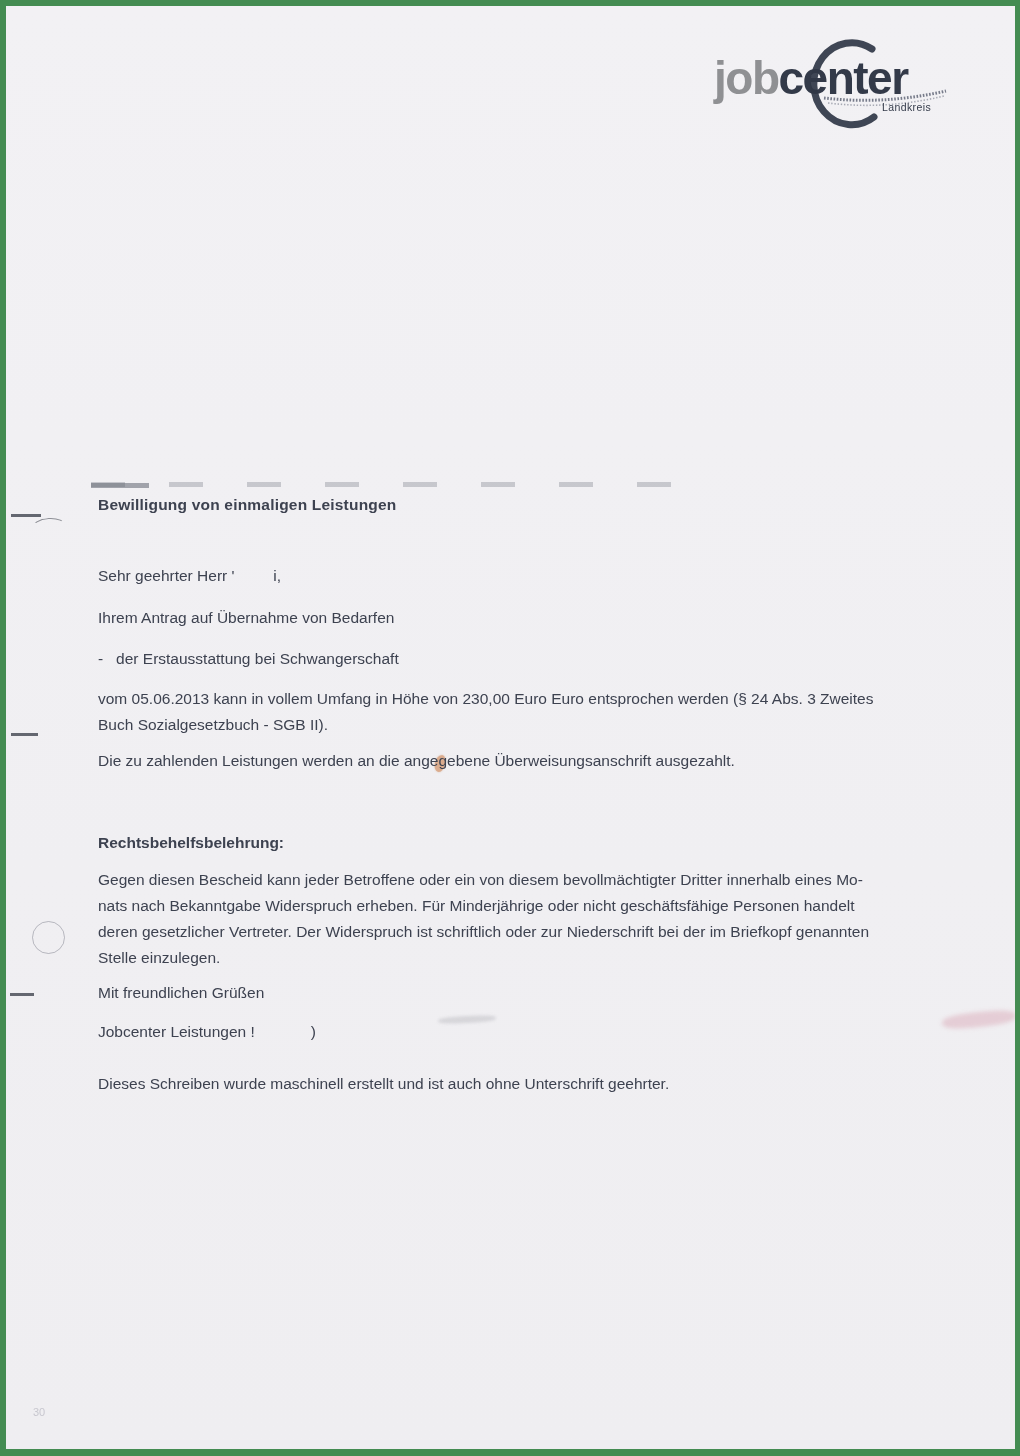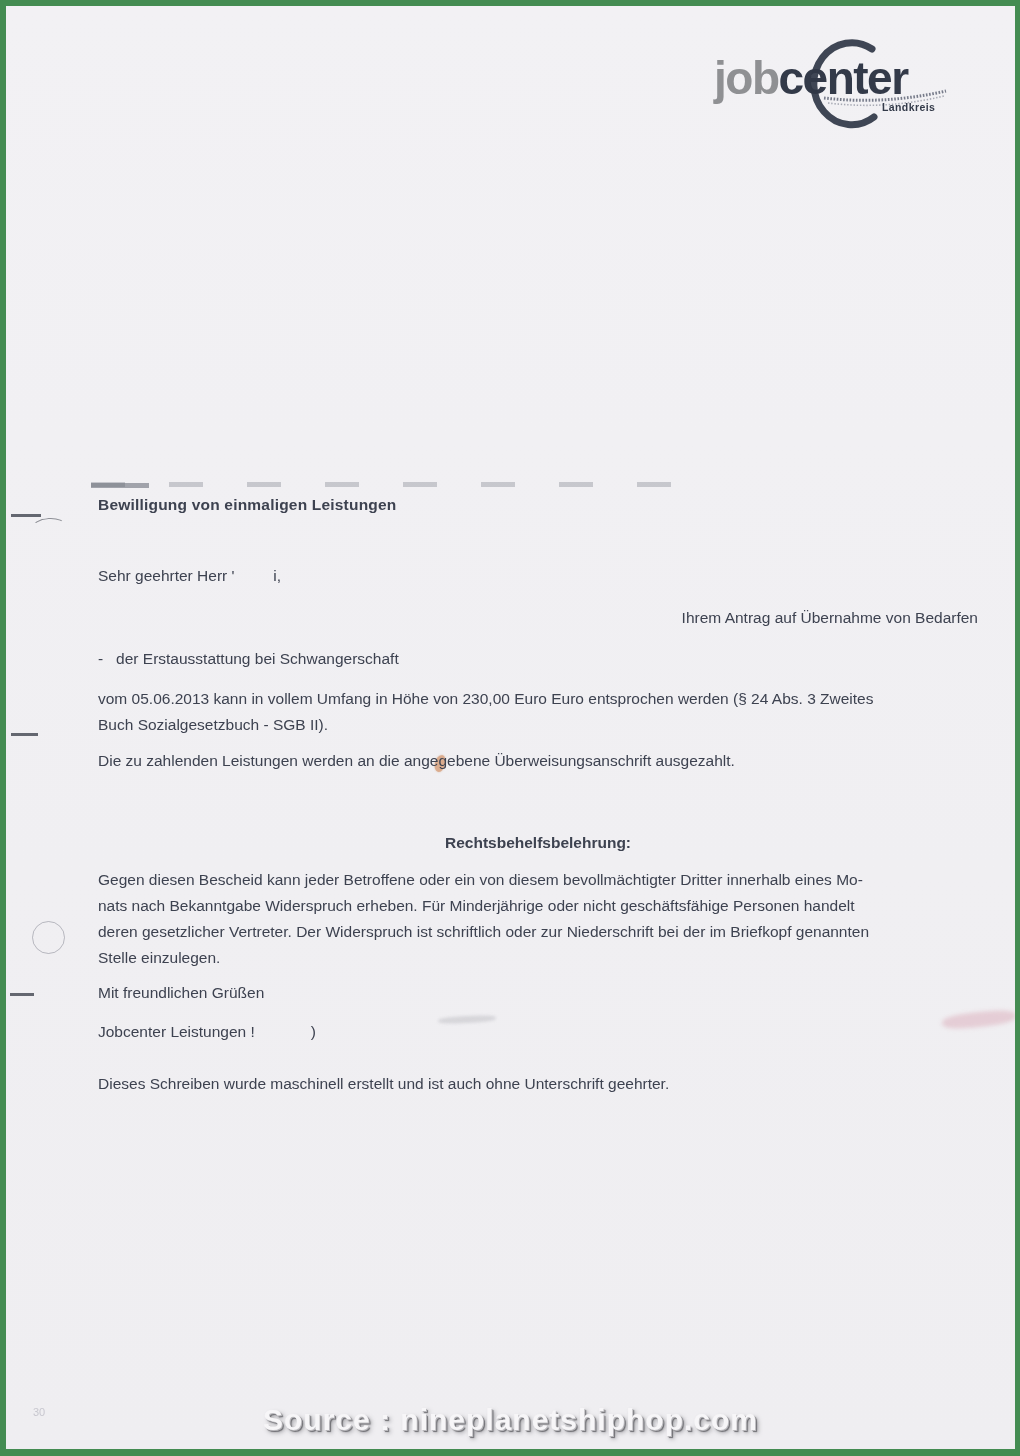--- a/index.html
+++ b/index.html
@@ -24,36 +24,36 @@
   .logo-text {
     position: absolute; left: 8px; top: 14px;
     font-size: 46px; font-weight: bold; letter-spacing: -1.5px;
     line-height: 1; white-space: nowrap;
   }
   .lg-job    { color: #8f9093; }
   .lg-center { color: #333a49; }
   .logo-svg  { position: absolute; left: 0; top: 0; overflow: visible; }
   .logo-sub  {
     position: absolute; left: 176px; top: 60px;
-    font-size: 10.5px; font-weight: bold; color: #333a49; letter-spacing: 0.4px;
+    font-size: 10.5px; font-weight: normal; color: #333a49; letter-spacing: 0.4px;
   }
 
   
   .letter p, .letter h1 {
     position: absolute; left: 92px; width: 880px; margin: 0;
     font-size: 15.5px; line-height: 26px; color: #3d4250;
     white-space: pre-wrap;
   }
   .heading       { top: 486px; font-size: 17.5px; font-weight: bold; color: #343a48; letter-spacing: 0.2px; }
   .salutation    { top: 557px; }
-  .intro         { top: 599px; text-align: right; }
+  .intro         { top: 599px; }
   .bullet        { top: 640px; }
   .para-grant    { top: 680px; }
   .para-payout   { top: 742px; }
-  .legal-heading { top: 824px; font-weight: bold; color: #343a48; text-align: center; }
+  .legal-heading { top: 824px; font-weight: bold; color: #343a48; }
   .legal-text    { top: 861px; }
   .closing       { top: 974px; }
   .signature     { top: 1013px; }
   .machine-note  { top: 1065px; }
 
   
   .artifact { position: absolute; }
   .smudge-top {
     left: 85px; top: 476px; width: 610px; height: 5px; opacity: .42;
     background: repeating-linear-gradient(90deg,
@@ -147,15 +147,14 @@
     <p class="legal-text">Gegen diesen Bescheid kann jeder Betroffene oder ein von diesem bevollmächtigter Dritter innerhalb eines Mo-
 nats nach Bekanntgabe Widerspruch erheben. Für Minderjährige oder nicht geschäftsfähige Personen handelt
 deren gesetzlicher Vertreter. Der Widerspruch ist schriftlich oder zur Niederschrift bei der im Briefkopf genannten
 Stelle einzulegen.</p>
     <p class="closing">Mit freundlichen Grüßen</p>
     <p class="signature">Jobcenter Leistungen !             )</p>
     <p class="machine-note">Dieses Schreiben wurde maschinell erstellt und ist auch ohne Unterschrift geehrter.</p>
   </main>
 
   <div class="page-number">30</div>
-  <div class="watermark">Source : nineplanetshiphop.com</div>
 
 </div>
 
 </body></html>

